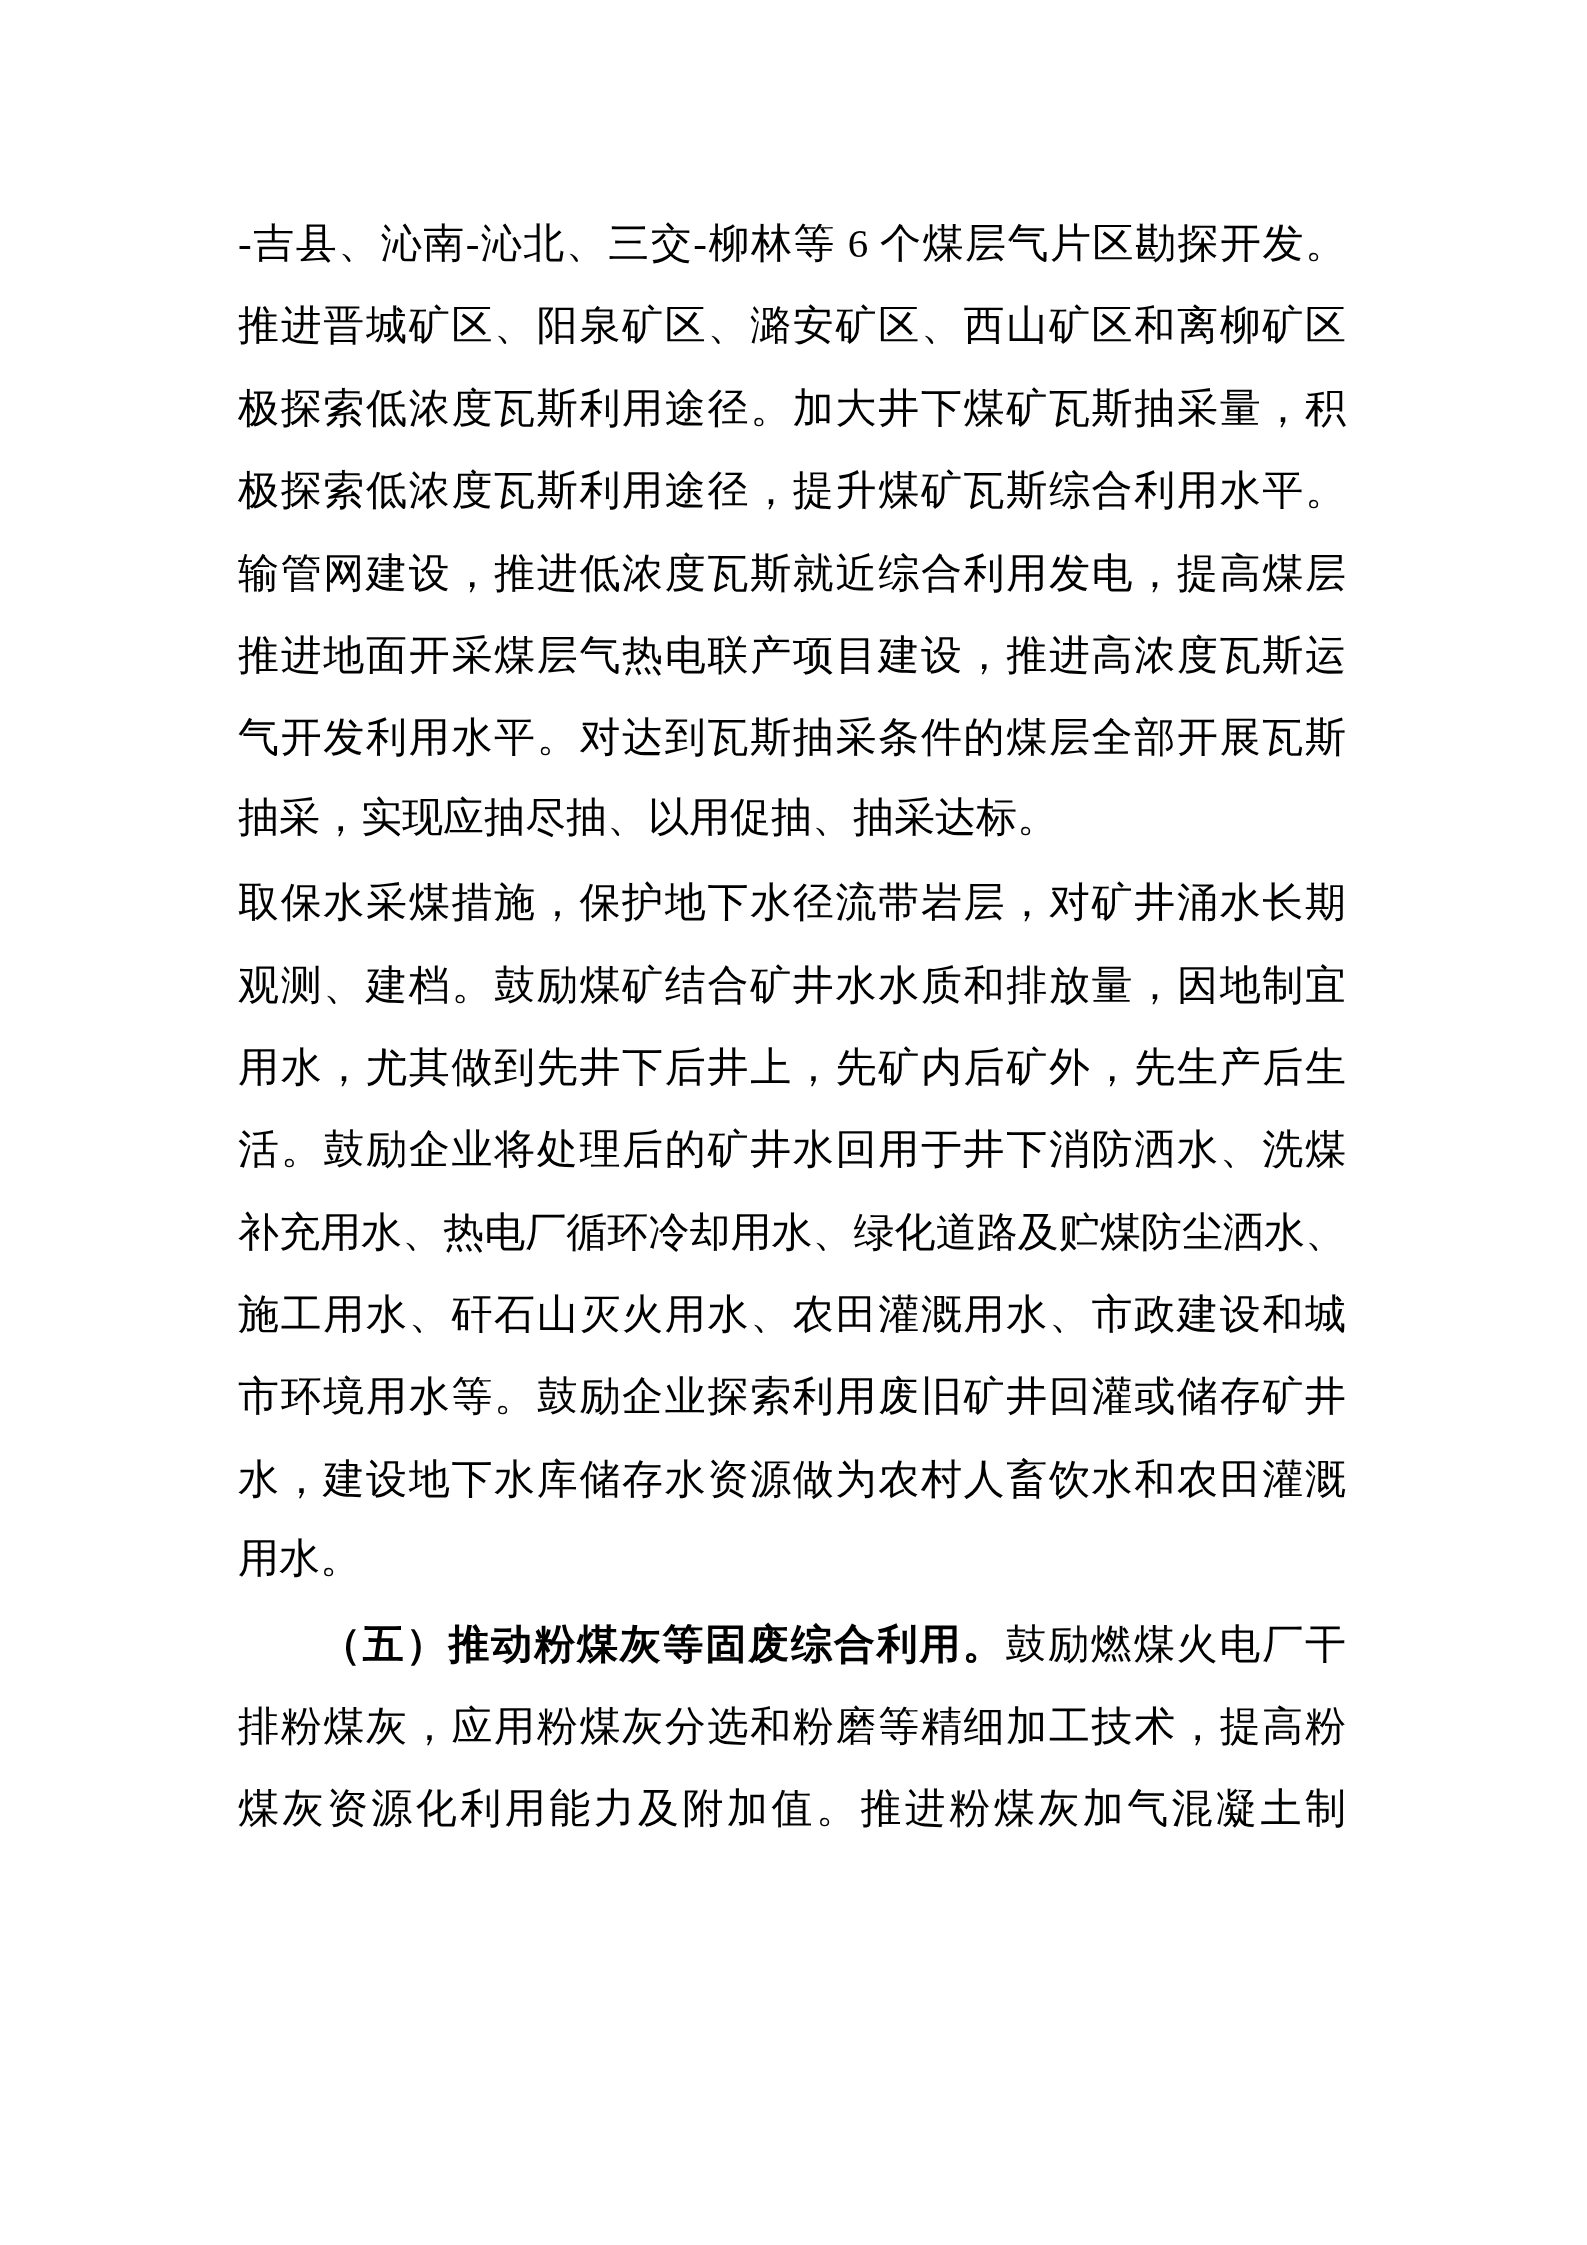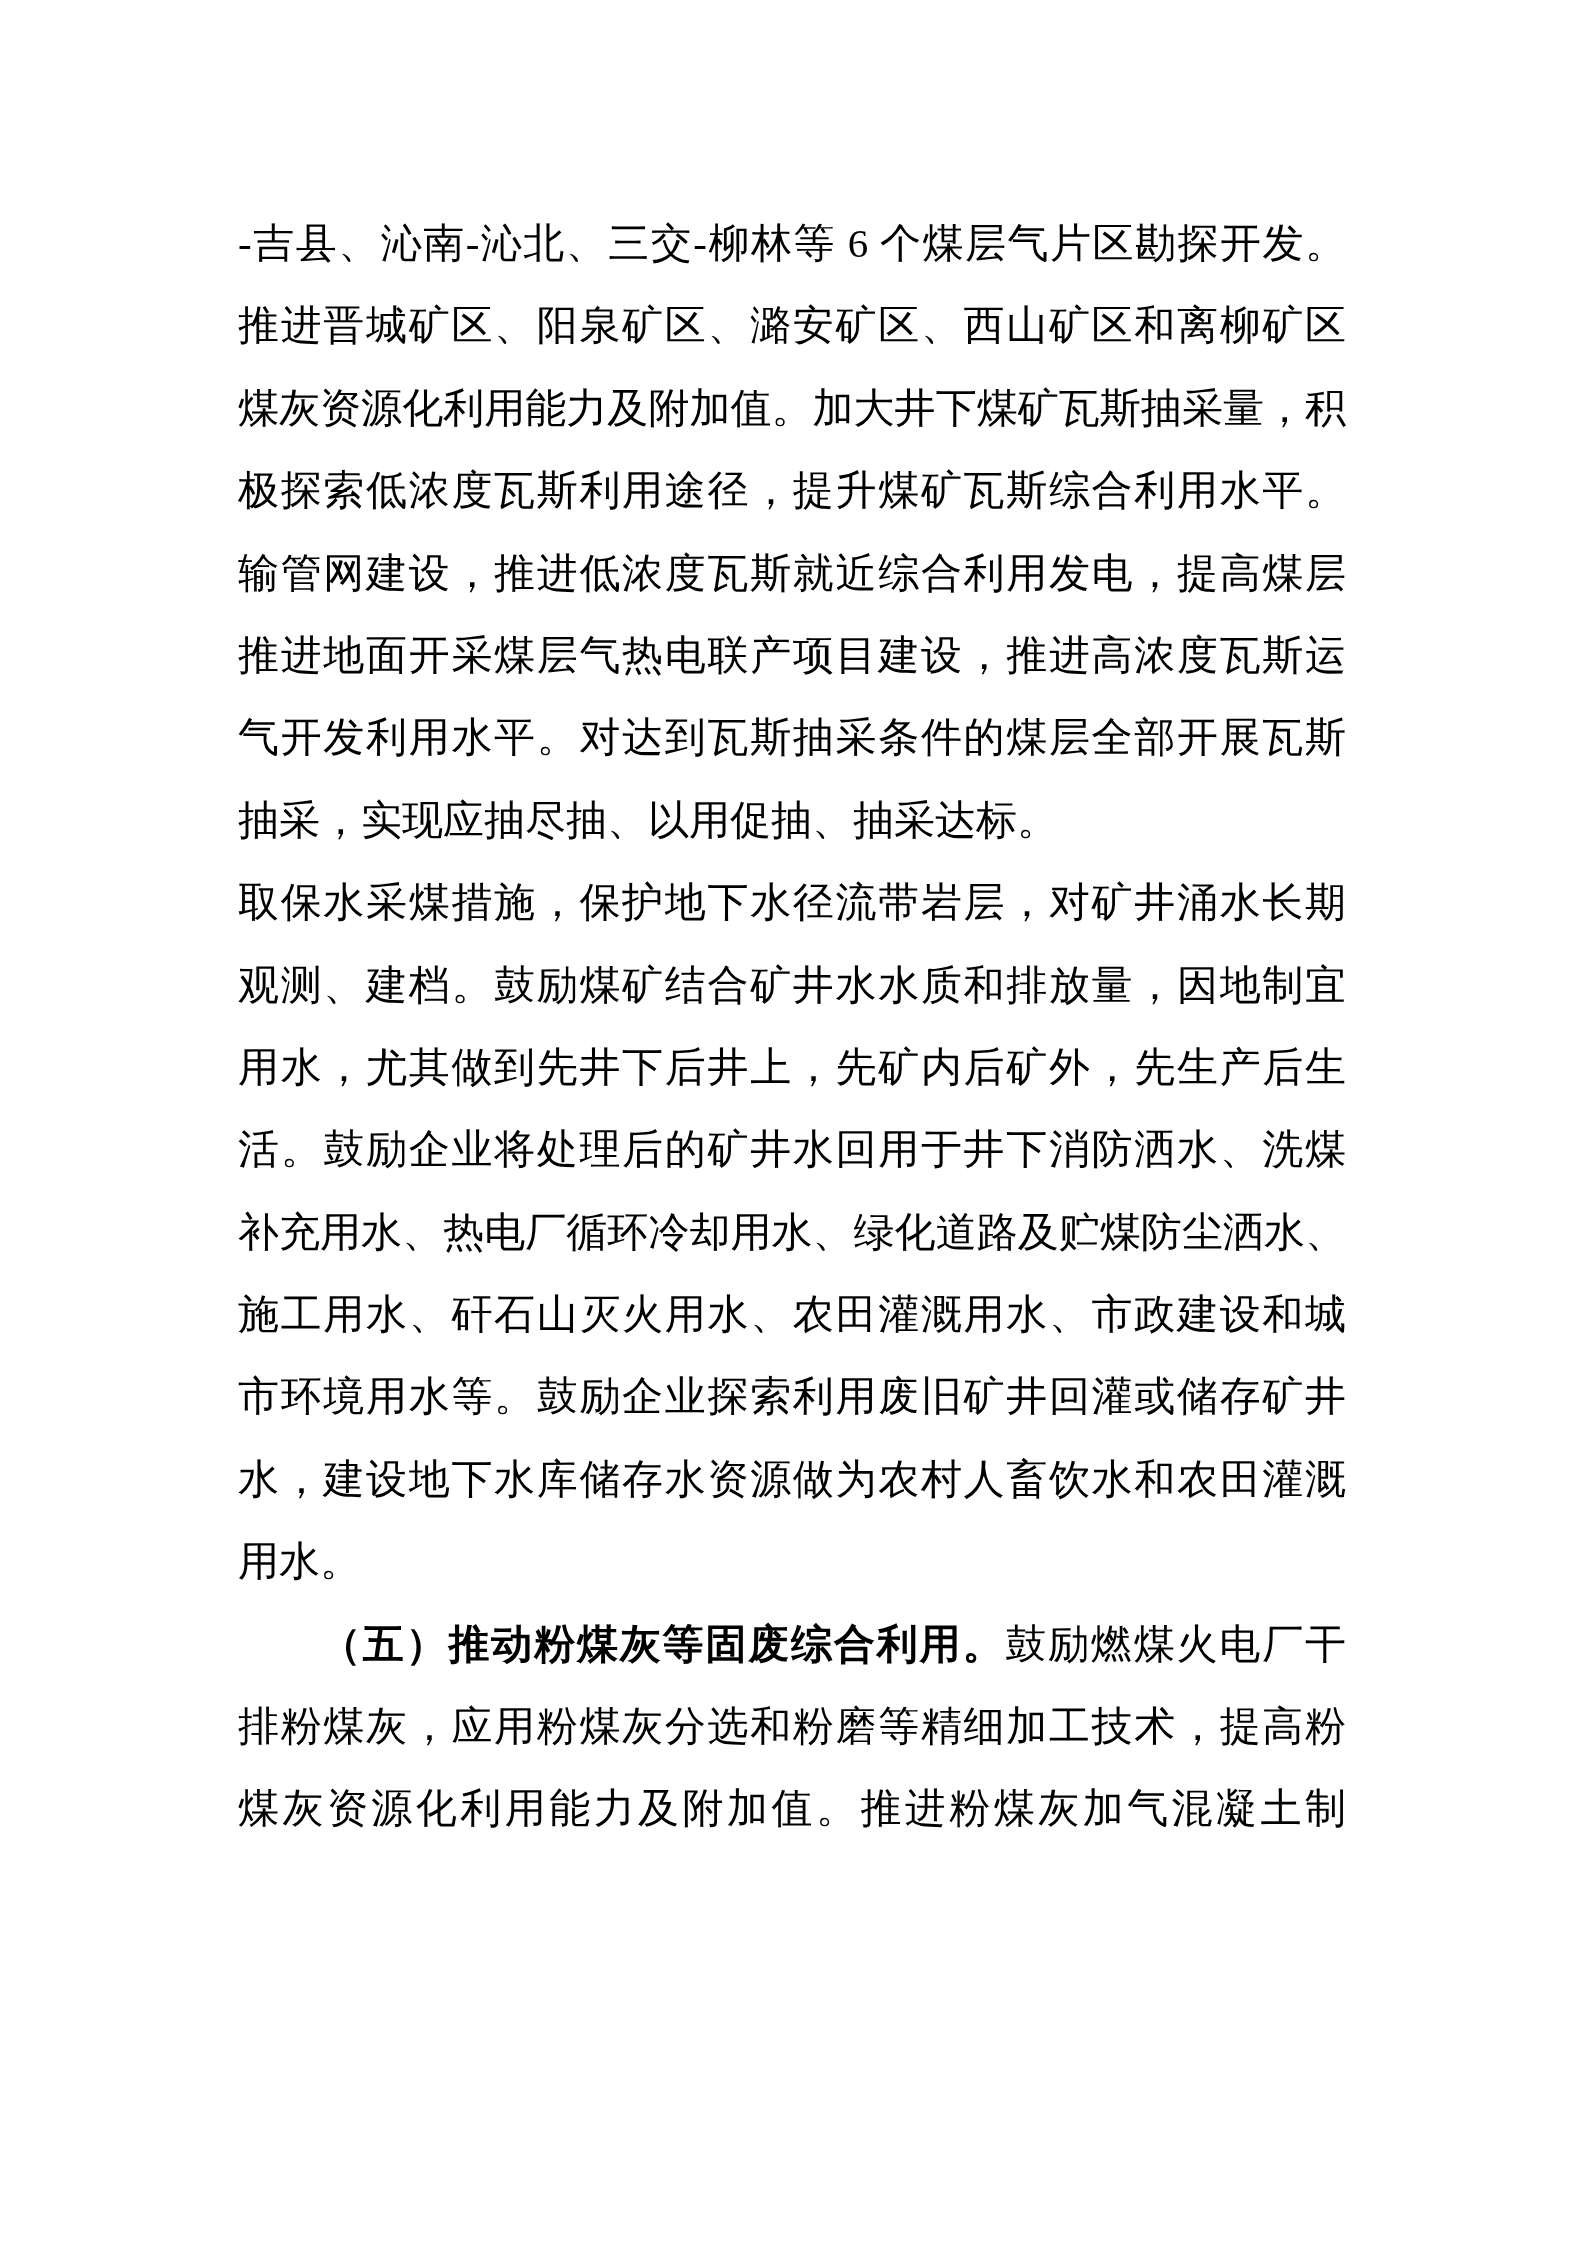--- a/index.html
+++ b/index.html
@@ -36,36 +36,37 @@
     word-break: break-all;
     overflow: visible;
   }
   .line.justify {
     text-align: justify;
     text-align-last: justify;
   }
   .line.plain {
     text-align: center;
     text-align-last: left;
+    font-family: Liberation Mono, monospace;
   }
   .line.indent {
     text-indent: 2em;
   }
   .seg-bold {
     font-weight: 700;
   }
 </style>
 </head>
 <body>
 
 <div class="page">
   <div class="doc">
       <div class="line justify"><span class="seg-regular">-吉县、沁南-沁北、三交-柳林等 6 个煤层气片区勘探开发。</span></div>
       <div class="line justify"><span class="seg-regular">推进晋城矿区、阳泉矿区、潞安矿区、西山矿区和离柳矿区</span></div>
-      <div class="line justify"><span class="seg-regular">煤灰资源化利用能力及附加值。加大井下煤矿瓦斯抽采量，积</span></div>
+      <div class="line justify"><span class="seg-regular">极探索低浓度瓦斯利用途径。加大井下煤矿瓦斯抽采量，积</span></div>
       <div class="line justify"><span class="seg-regular">极探索低浓度瓦斯利用途径，提升煤矿瓦斯综合利用水平。</span></div>
       <div class="line justify"><span class="seg-regular">输管网建设，推进低浓度瓦斯就近综合利用发电，提高煤层</span></div>
       <div class="line justify"><span class="seg-regular">推进地面开采煤层气热电联产项目建设，推进高浓度瓦斯运</span></div>
       <div class="line justify"><span class="seg-regular">气开发利用水平。对达到瓦斯抽采条件的煤层全部开展瓦斯</span></div>
       <div class="line plain"><span class="seg-regular">抽采，实现应抽尽抽、以用促抽、抽采达标。</span></div>
       <div class="line justify"><span class="seg-regular">取保水采煤措施，保护地下水径流带岩层，对矿井涌水长期</span></div>
       <div class="line justify"><span class="seg-regular">观测、建档。鼓励煤矿结合矿井水水质和排放量，因地制宜</span></div>
       <div class="line justify"><span class="seg-regular">用水，尤其做到先井下后井上，先矿内后矿外，先生产后生</span></div>
       <div class="line justify"><span class="seg-regular">活。鼓励企业将处理后的矿井水回用于井下消防洒水、洗煤</span></div>
       <div class="line justify"><span class="seg-regular">补充用水、热电厂循环冷却用水、绿化道路及贮煤防尘洒水、</span></div>

